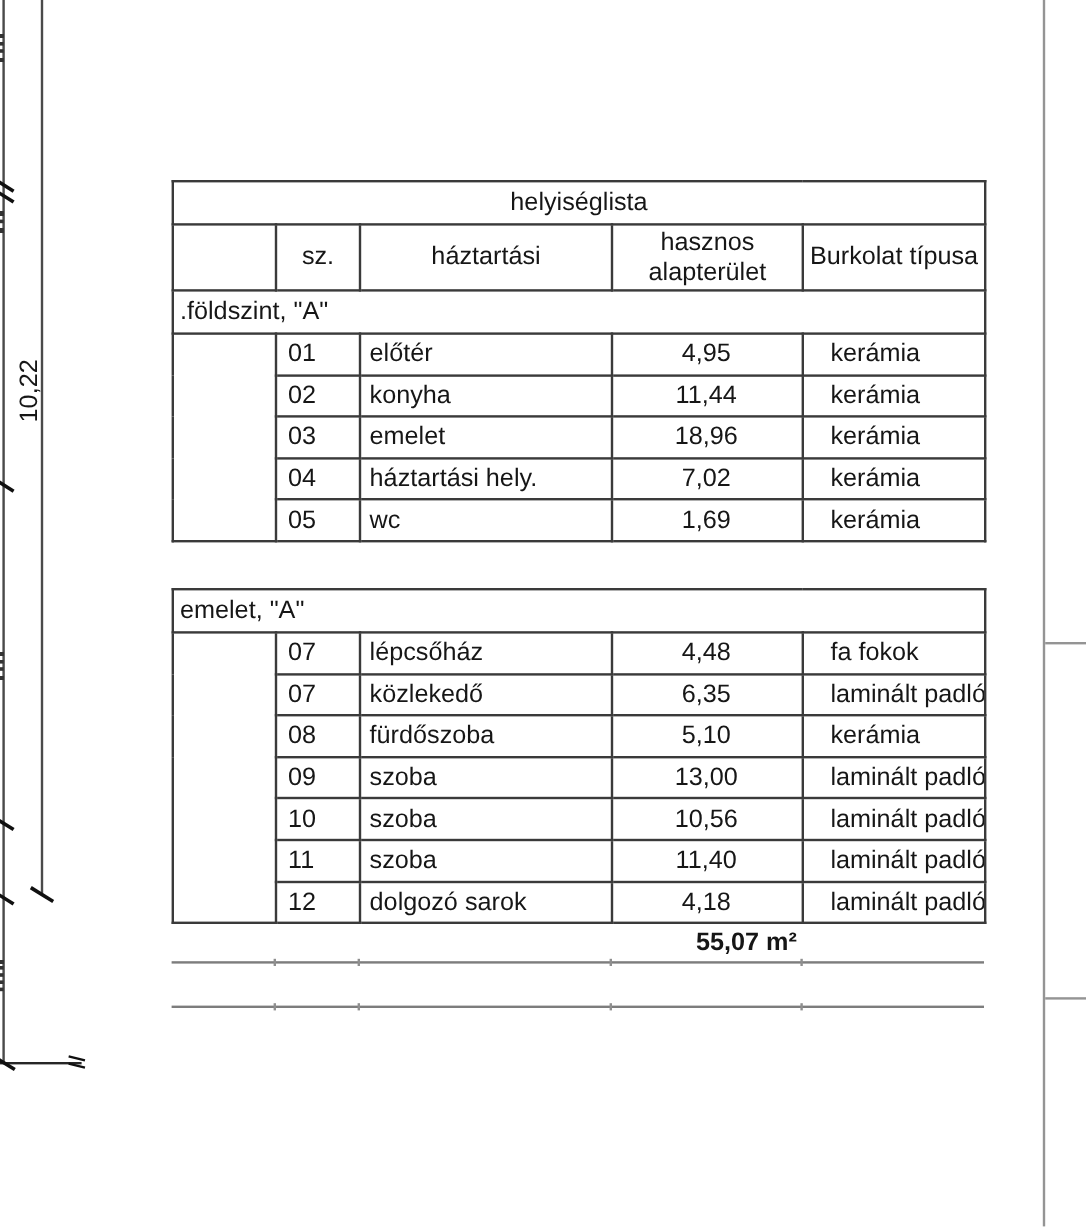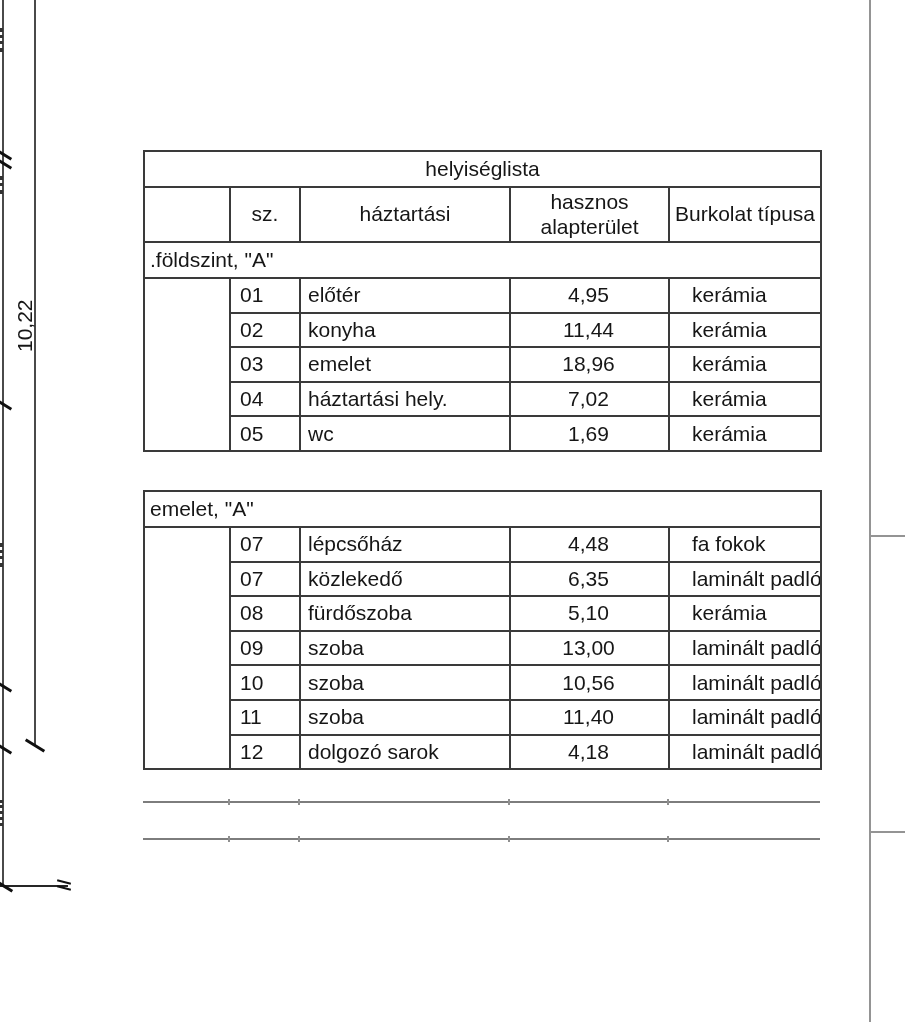--- a/index.html
+++ b/index.html
@@ -198,20 +198,21 @@
         </tr>
         <tr class="data-row">
           <td class="cell-num">12</td>
           <td class="cell-name">dolgozó sarok</td>
           <td class="cell-area">4,18</td>
           <td class="cell-floor">laminált padló</td>
         </tr>
       </tbody>
   </table>
 
+  <div id="subtotal2" class="subtotal">55,07 m²</div>
 
   <div id="sumline1" class="sumline"></div>
   <div id="sumline2" class="sumline"></div>
 
   <div class="nub" style="left:228px;top:799px;"></div>
   <div class="nub" style="left:298px;top:799px;"></div>
   <div class="nub" style="left:508px;top:799px;"></div>
   <div class="nub" style="left:667px;top:799px;"></div>
   <div class="nub" style="left:228px;top:836px;"></div>
   <div class="nub" style="left:298px;top:836px;"></div>

